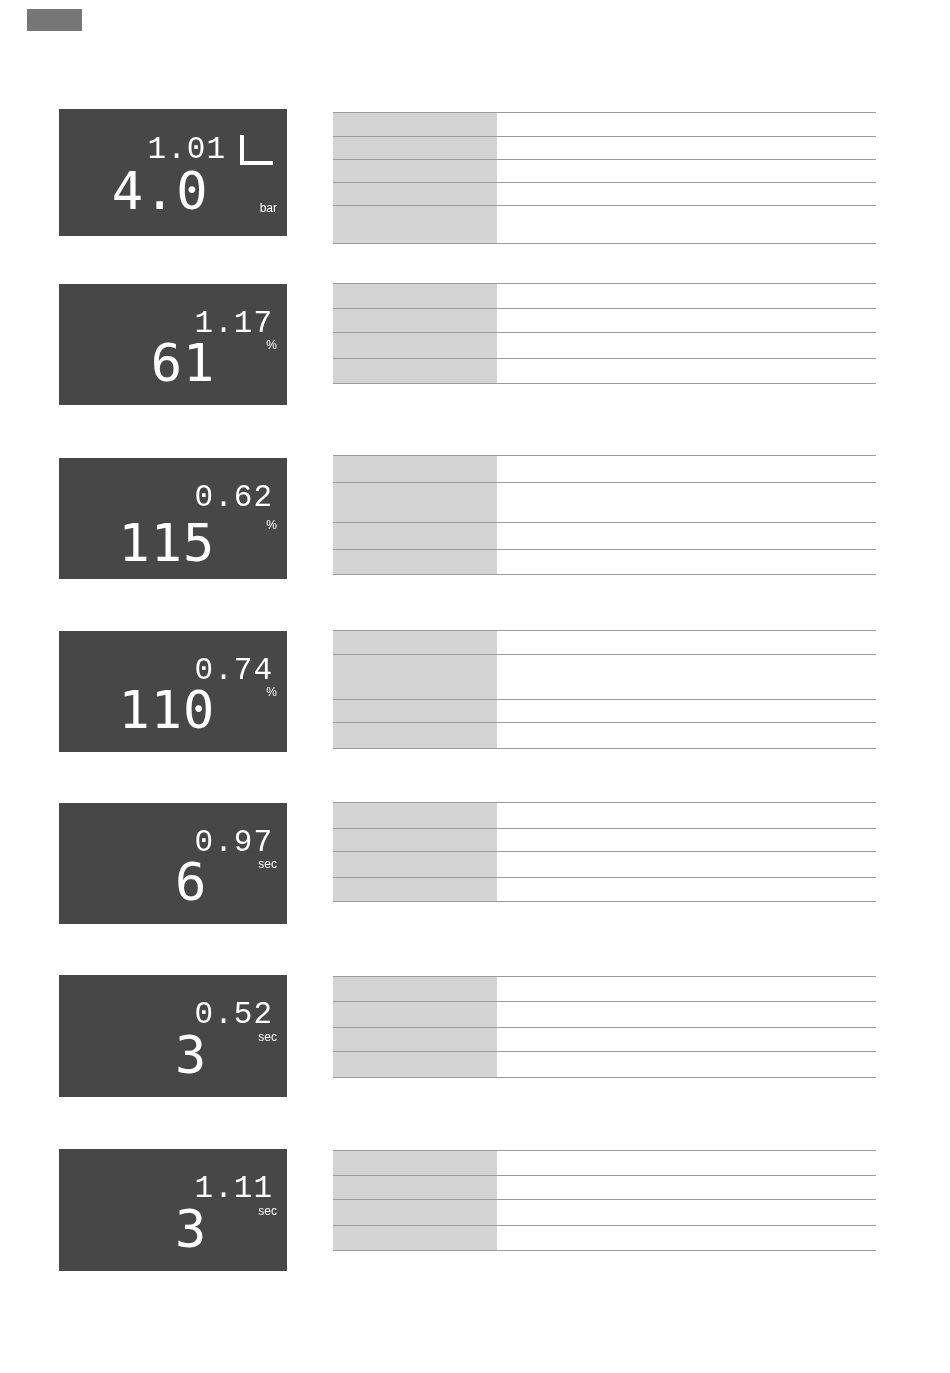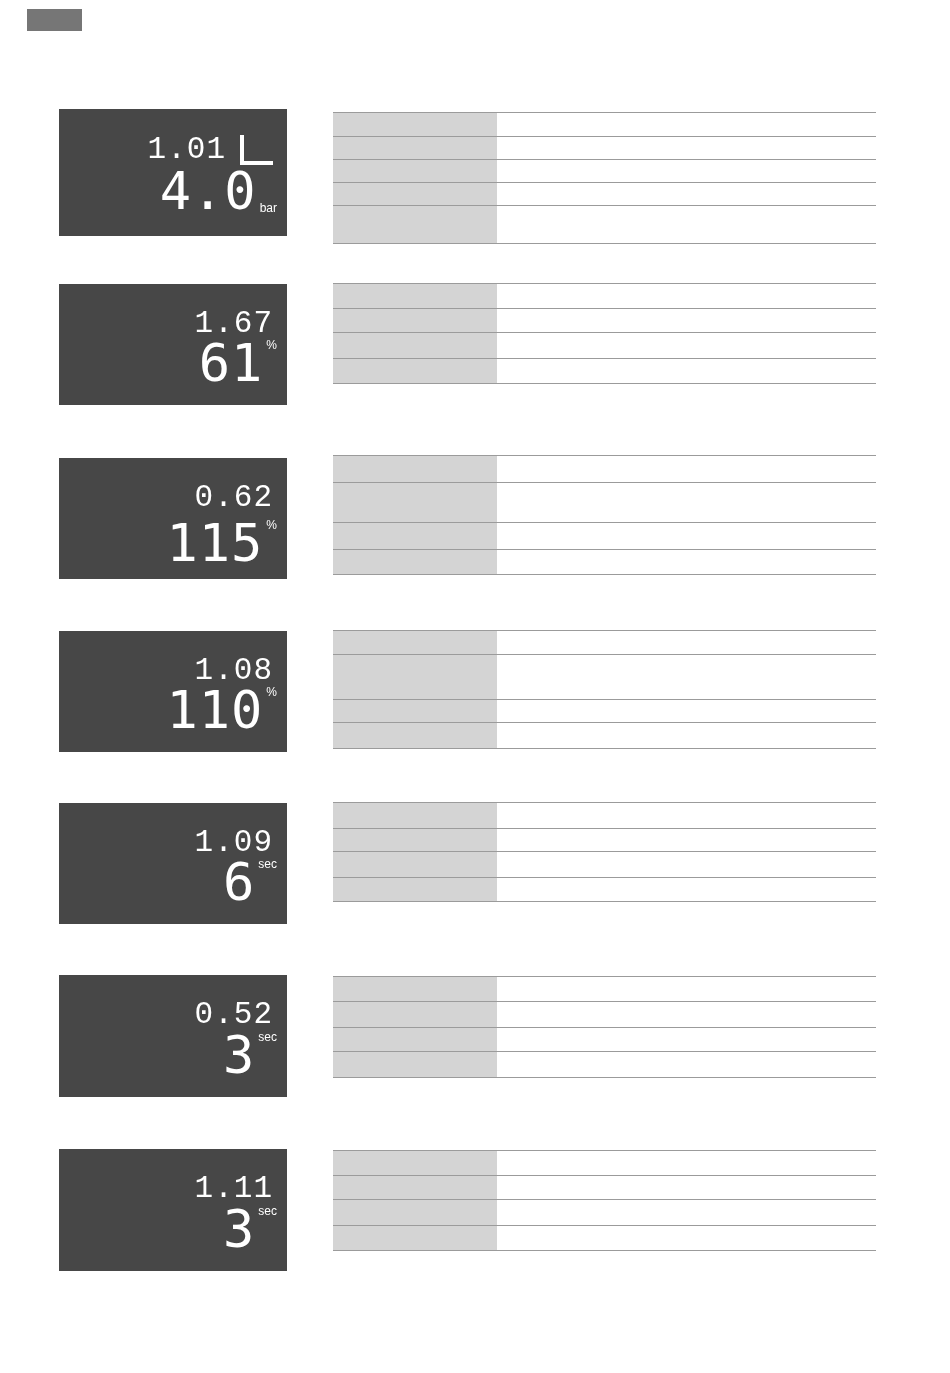--- a/index.html
+++ b/index.html
@@ -59,20 +59,21 @@
     display: flex;
     align-items: flex-end;
     justify-content: flex-end;
     white-space: nowrap;
   }
   .seg-line.top-line {
     right: 14px;
   }
   .seg-line.main-line {
     right: 10px;
+    gap: 48px;
   }
 
   .seg {
     color: #ffffff;
     font-family: "DejaVu Sans Mono", monospace;
     letter-spacing: 2px;
     line-height: 1;
   }
   .seg-small {
     font-size: 31px;
@@ -207,21 +208,21 @@
                 <span class="cell-text" style="min-height: 31px;"></span>
               </td>
             </tr>
           </tbody>
         </table>
       </div>
       <div class="row-block" style="top: 0px;">
         <div class="lcd" style="top: 284px; width: 228px; height: 121px; background: rgb(71, 71, 71);">
           <div class="lcd-inner">
             <div class="seg-line top-line" style="top: 24px;">
-              <span class="seg seg-small">1.67</span>
+              <span class="seg seg-small">1.17</span>
             </div>
             <div class="seg-line main-line" style="top: 53px;">
               <span class="seg seg-big">61</span>
               <span class="unit top-align">%</span>
             </div>
           </div>
         </div>
         <table class="spec-table" style="top: 283px;">
           <tbody>
             <tr style="height: 24px;">
@@ -305,21 +306,21 @@
                 <span class="cell-text" style="min-height: 18px;"></span>
               </td>
             </tr>
           </tbody>
         </table>
       </div>
       <div class="row-block" style="top: 0px;">
         <div class="lcd" style="top: 631px; width: 228px; height: 121px; background: rgb(71, 71, 71);">
           <div class="lcd-inner">
             <div class="seg-line top-line" style="top: 24px;">
-              <span class="seg seg-small">1.08</span>
+              <span class="seg seg-small">0.74</span>
             </div>
             <div class="seg-line main-line" style="top: 53px;">
               <span class="seg seg-big">110</span>
               <span class="unit top-align">%</span>
             </div>
           </div>
         </div>
         <table class="spec-table" style="top: 630px;">
           <tbody>
             <tr style="height: 23px;">
@@ -354,21 +355,21 @@
                 <span class="cell-text" style="min-height: 19px;"></span>
               </td>
             </tr>
           </tbody>
         </table>
       </div>
       <div class="row-block" style="top: 0px;">
         <div class="lcd" style="top: 803px; width: 228px; height: 121px; background: rgb(71, 71, 71);">
           <div class="lcd-inner">
             <div class="seg-line top-line" style="top: 24px;">
-              <span class="seg seg-small">1.09</span>
+              <span class="seg seg-small">0.97</span>
             </div>
             <div class="seg-line main-line" style="top: 53px;">
               <span class="seg seg-big">6</span>
               <span class="unit top-align">sec</span>
             </div>
           </div>
         </div>
         <table class="spec-table" style="top: 802px;">
           <tbody>
             <tr style="height: 25px;">

